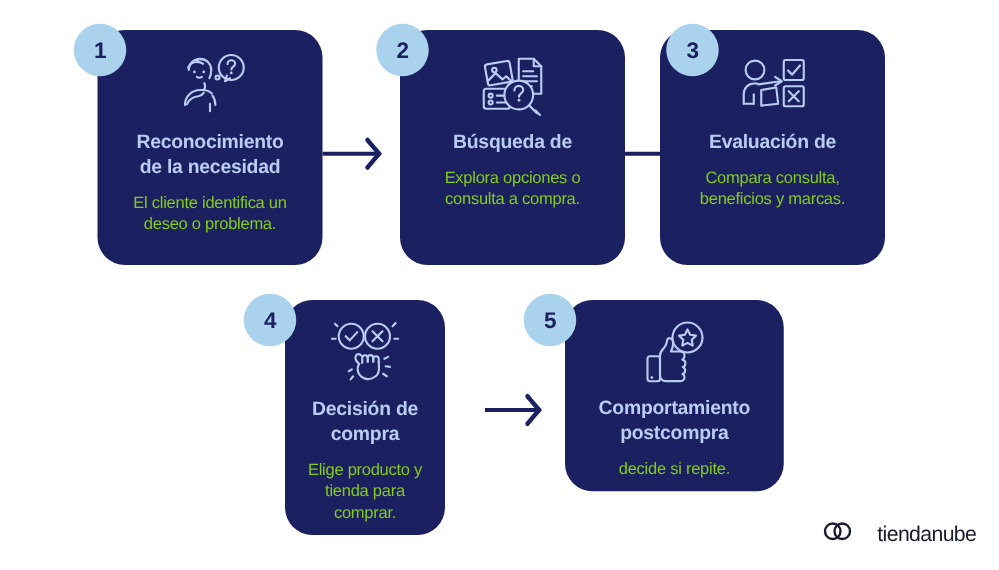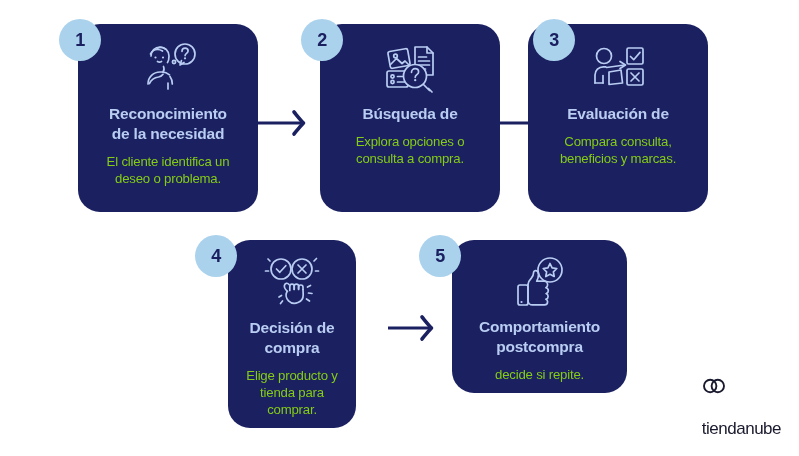--- a/index.html
+++ b/index.html
@@ -78,23 +78,23 @@
     position: absolute;
     z-index: 1;
   }
 
   
   #logo {
     position: absolute;
     right: 18px;
     bottom: 17px;
     display: flex;
+    align-items: center;
     gap: 20px;
     z-index: 4;
-    flex-direction: column;
   }
   #logo-text {
     color: #1a1a2e;
     font-size: 17px;
     letter-spacing: -0.5px;
   }
 </style>
 </head>
 <body>
 

